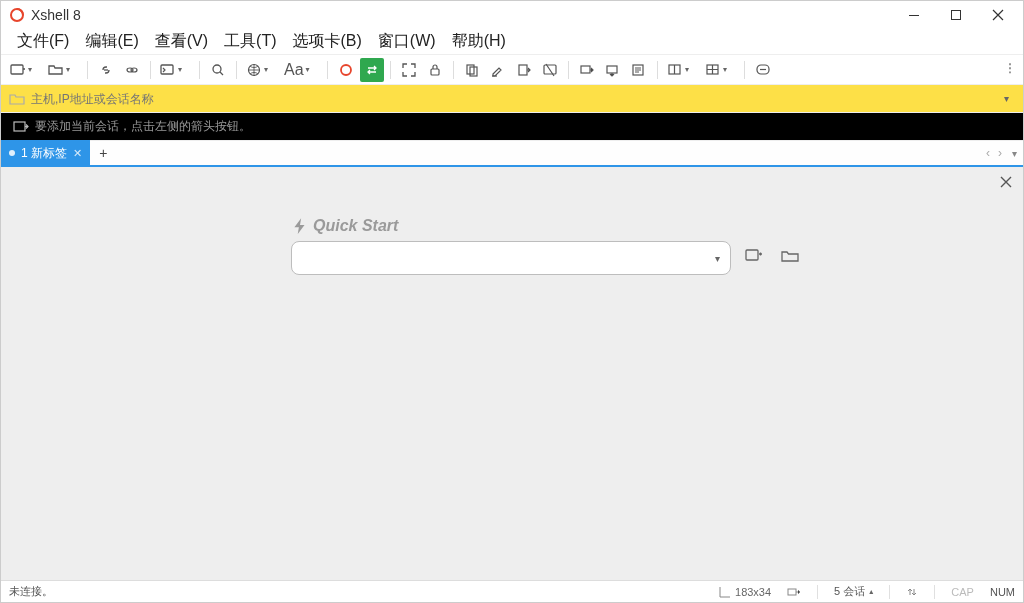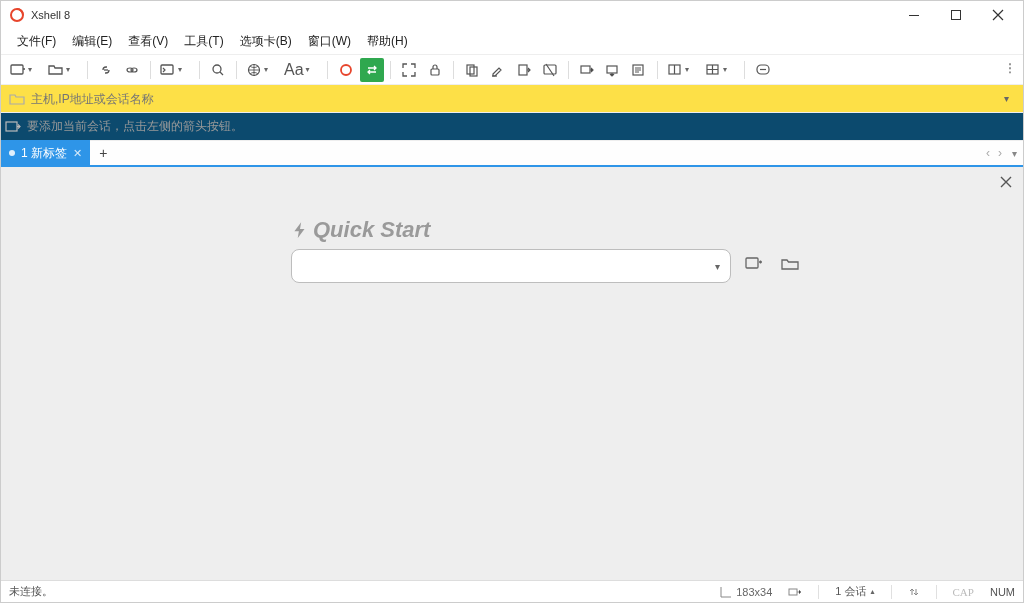--- a/index.html
+++ b/index.html
@@ -1,65 +1,65 @@
 <!DOCTYPE html>
 <html><head>
 <meta charset="utf-8">
 <style>
 * { margin:0; padding:0; box-sizing:border-box; }
 html,body { width:1024px; height:603px; font-family:"Segoe UI","Microsoft YaHei",Arial,sans-serif; font-size:12px; background:#fff; overflow:hidden; }
 .window { display:flex; flex-direction:column; height:100%; border:1px solid #ccc; }
 
 .titlebar { display:flex; align-items:center; height:28px; background:#fff; padding:0 4px 0 8px; }
 .titlebar .logo { width:16px; height:16px; margin-right:6px; }
-.titlebar .title { font-size:11px; color:#333; flex:0 0 auto; }
+.titlebar .title { font-size:14px; color:#333; flex:0 0 auto; }
 .titlebar .spacer { flex:1; }
 .winbtn { width:42px; height:28px; display:flex; align-items:center; justify-content:center; color:#333; }
 .winbtn.min::before { content:""; width:10px; height:1px; background:#333; display:block; }
 .winbtn.max { }
 .winbtn.max svg { width:10px; height:10px; }
 .winbtn.close { }
 .winbtn.close svg { width:12px; height:12px; }
 
 .menubar { display:flex; align-items:center; height:26px; padding:0 8px; background:#fff; border-bottom:1px solid #eee; }
-.menubar .menuitem { padding:4px 8px; font-size:12px; color:#222; }
+.menubar .menuitem { padding:4px 8px; font-size:16px; color:#222; }
 
 .toolbar { display:flex; align-items:center; height:30px; padding:0 6px; background:#fff; border-bottom:1px solid #eee; gap:2px; position:relative; }
 .toolbar .sep { width:1px; height:18px; background:#ddd; margin:0 4px; }
 .tbbtn { width:24px; height:24px; display:flex; align-items:center; justify-content:center; border-radius:2px; color:#555; }
 .tbbtn.wide { width:36px; justify-content:flex-start; padding-left:3px; }
 .tbbtn svg { width:16px; height:16px; }
 .dropcaret { font-size:8px; margin-left:2px; color:#666; }
 .toolbar .overflow { position:absolute; right:6px; top:6px; color:#888; font-weight:bold; letter-spacing:1px; font-size:12px; }
 
 .addrbar { display:flex; align-items:center; height:28px; padding:0 8px; background:#fde047; border-bottom:1px solid #eee; }
 .addrbar .folder-ico { width:16px; height:16px; margin-right:6px; color:#999; }
 .addrbar .addr-input { flex:1; border:none; outline:none; font-size:12px; color:#555; background:transparent; }
 .addrbar .addr-caret { color:#666; font-size:10px; padding:0 6px; }
 
-.sessionbar { display:flex; align-items:center; height:28px; padding:0 4px; background:#0c4a6e; border-bottom:1px solid #eee; color:#999; font-size:12px; }
+.sessionbar { display:flex; align-items:center; height:28px; padding:0 12px; background:#000000; border-bottom:1px solid #eee; color:#999; font-size:12px; }
 .sessionbar .sess-ico { width:16px; height:16px; margin-right:6px; color:#bbb; }
 
 .tabbar { display:flex; align-items:center; height:26px; background:#fefefe; border-bottom:2px solid #2e95e8; }
 .tab { display:flex; align-items:center; height:26px; background:#2e95e8; color:#fff; padding:0 8px; font-size:12px; gap:6px; }
 .tab .dot { width:6px; height:6px; border-radius:50%; background:#fff; opacity:.85; }
 .tab .tab-close { font-size:11px; opacity:.8; cursor:default; }
 .tab .tab-label { }
 .newtab { width:26px; height:26px; display:flex; align-items:center; justify-content:center; color:#444; font-size:14px; }
 .tabbar .spacer { flex:1; }
 .tabnav { color:#aaa; font-size:12px; padding:0 4px; }
 .tabmenu { color:#888; font-size:10px; padding:0 6px; }
 
 .content { flex:1; position:relative; background:#eeeeee; }
 .close-panel { position:absolute; top:8px; right:10px; color:#555; }
 .close-panel svg { width:14px; height:14px; }
 .qs-wrap { position:absolute; left:290px; top:50px; width:520px; }
 .qs-title { display:flex; align-items:center; gap:4px; margin-bottom:6px; }
 .qs-title .bolt { color:#999; }
-.qs-title .txt { font-size:22px; font-weight:700; font-style:italic; color:#9a9a9a; }
+.qs-title .txt { font-size:16px; font-weight:700; font-style:italic; color:#9a9a9a; }
 .qs-row { display:flex; align-items:center; gap:14px; }
 .qs-input { width:440px; height:34px; border:1px solid #bdbdbd; border-radius:8px; background:#fff; display:flex; align-items:center; padding:0 10px; }
 .qs-input input { flex:1; border:none; outline:none; font-size:13px; background:transparent; }
 .qs-input .caret { color:#666; font-size:10px; }
 .qs-side-btn { width:22px; height:22px; color:#666; }
 .qs-side-btn svg { width:18px; height:18px; }
 
 .statusbar { display:flex; align-items:center; height:22px; background:#fff; border-top:1px solid #ddd; font-size:11px; color:#555; padding:0 8px; gap:16px; }
 .statusbar .spacer { flex:1; }
 .st-seg { display:flex; align-items:center; gap:4px; }
@@ -321,26 +321,26 @@
       <span>183x34</span>
     </div>
     <div class="st-seg">
       <svg width="14" height="14" viewBox="0 0 14 14">
           <rect x="1" y="4" width="8" height="6" fill="none" stroke="#888" stroke-width="1"></rect>
           <path d="M9 7h4M11 5l2 2-2 2" stroke="#888" stroke-width="1"></path>
         </svg>
     </div>
     <div class="st-sep"></div>
     <div class="st-seg">
-      <span>1 会话</span>
+      <span>5 会话</span>
       <span class="st-caret">▴</span>
     </div>
     <div class="st-sep"></div>
     <div class="st-seg">
       <svg width="12" height="12" viewBox="0 0 12 12">
           <path d="M4 9V3M2 5l2-2 2 2M8 3v6M6 7l2 2 2-2" fill="none" stroke="#888" stroke-width="1"></path>
         </svg>
     </div>
     <div class="st-sep"></div>
-    <span style="color:#bbb;font-family:Liberation Serif, serif;">CAP</span>
+    <span style="color:#bbb;">CAP</span>
     <span>NUM</span>
   </div>
 </div>
 
 </body></html>

